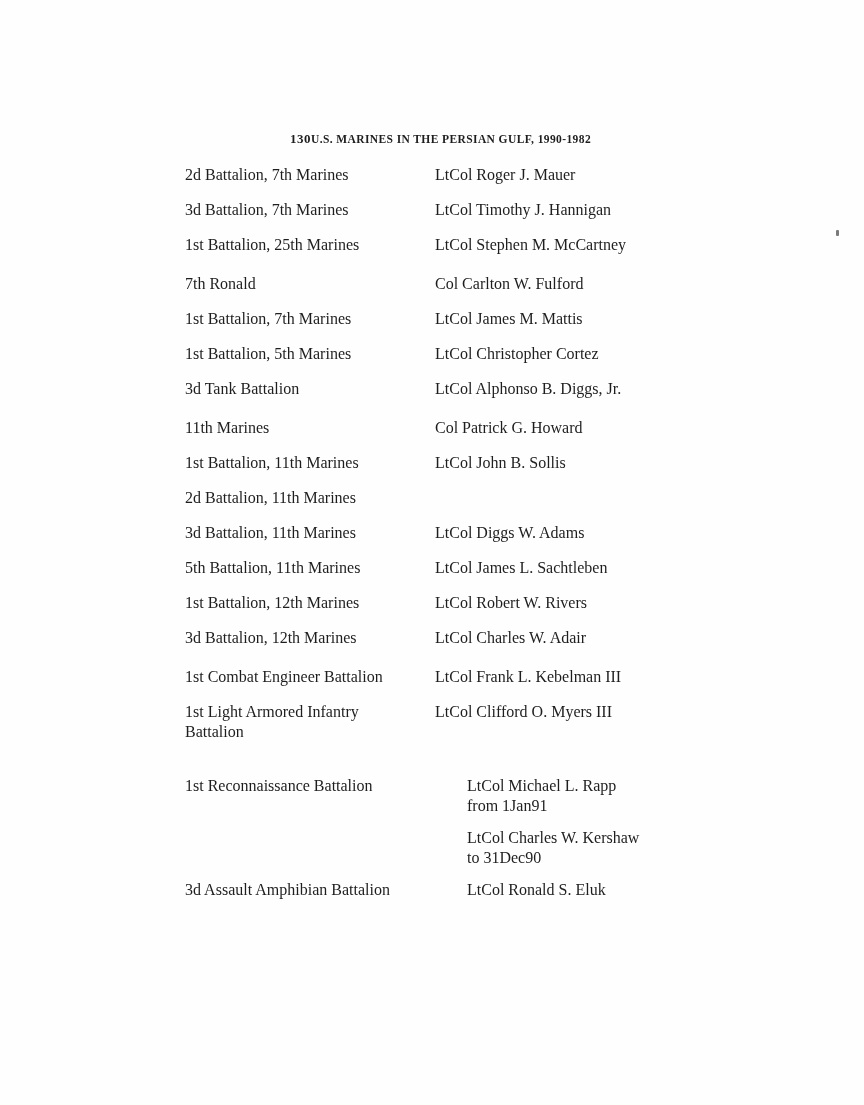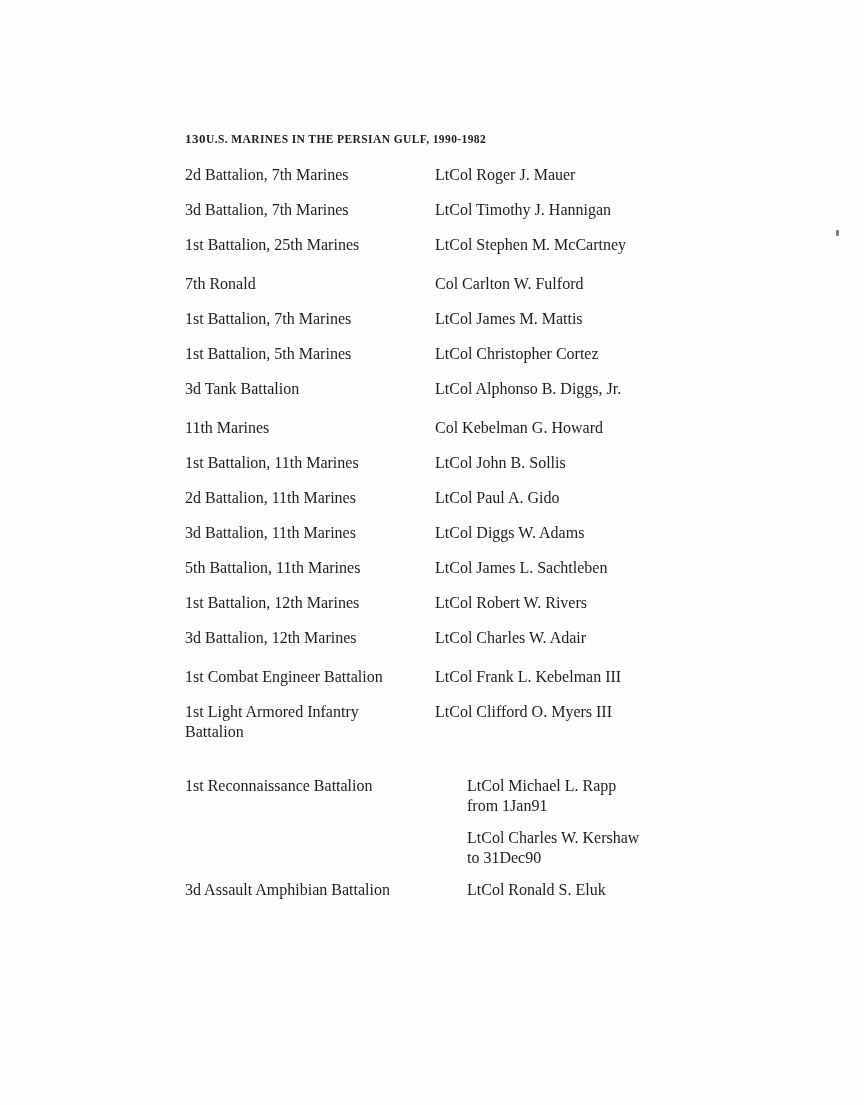--- a/index.html
+++ b/index.html
@@ -16,21 +16,21 @@
     color: #1e1e1e;
     overflow: hidden;
     margin: 0 auto;
   }
   .running-head {
     position: absolute;
     top: 131px;
     left: 185px;
     width: 511px;
     display: flex;
-    justify-content: flex-start;
+    justify-content: center;
     align-items: baseline;
   }
   .page-number {
     font-size: 13px;
     font-weight: bold;
     letter-spacing: 0.5px;
   }
   .running-title {
     font-size: 11.5px;
     font-weight: bold;
@@ -116,29 +116,28 @@
       </div>
       <div class="row">
         <div class="cell">3d Tank Battalion</div>
         <div class="cell">LtCol Alphonso B. Diggs, Jr.</div>
       </div>
     </div>
 
     <div class="section">
       <div class="row">
         <div class="cell">11th Marines</div>
-        <div class="cell">Col Kebelman G. Howard</div>
+        <div class="cell">Col Patrick G. Howard</div>
       </div>
       <div class="row">
         <div class="cell">1st Battalion, 11th Marines</div>
         <div class="cell">LtCol John B. Sollis</div>
       </div>
       <div class="row">
         <div class="cell">2d Battalion, 11th Marines</div>
-        <div class="cell">LtCol Paul A. Gido</div>
       </div>
       <div class="row">
         <div class="cell">3d Battalion, 11th Marines</div>
         <div class="cell">LtCol Diggs W. Adams</div>
       </div>
       <div class="row">
         <div class="cell">5th Battalion, 11th Marines</div>
         <div class="cell">LtCol James L. Sachtleben</div>
       </div>
       <div class="row">

